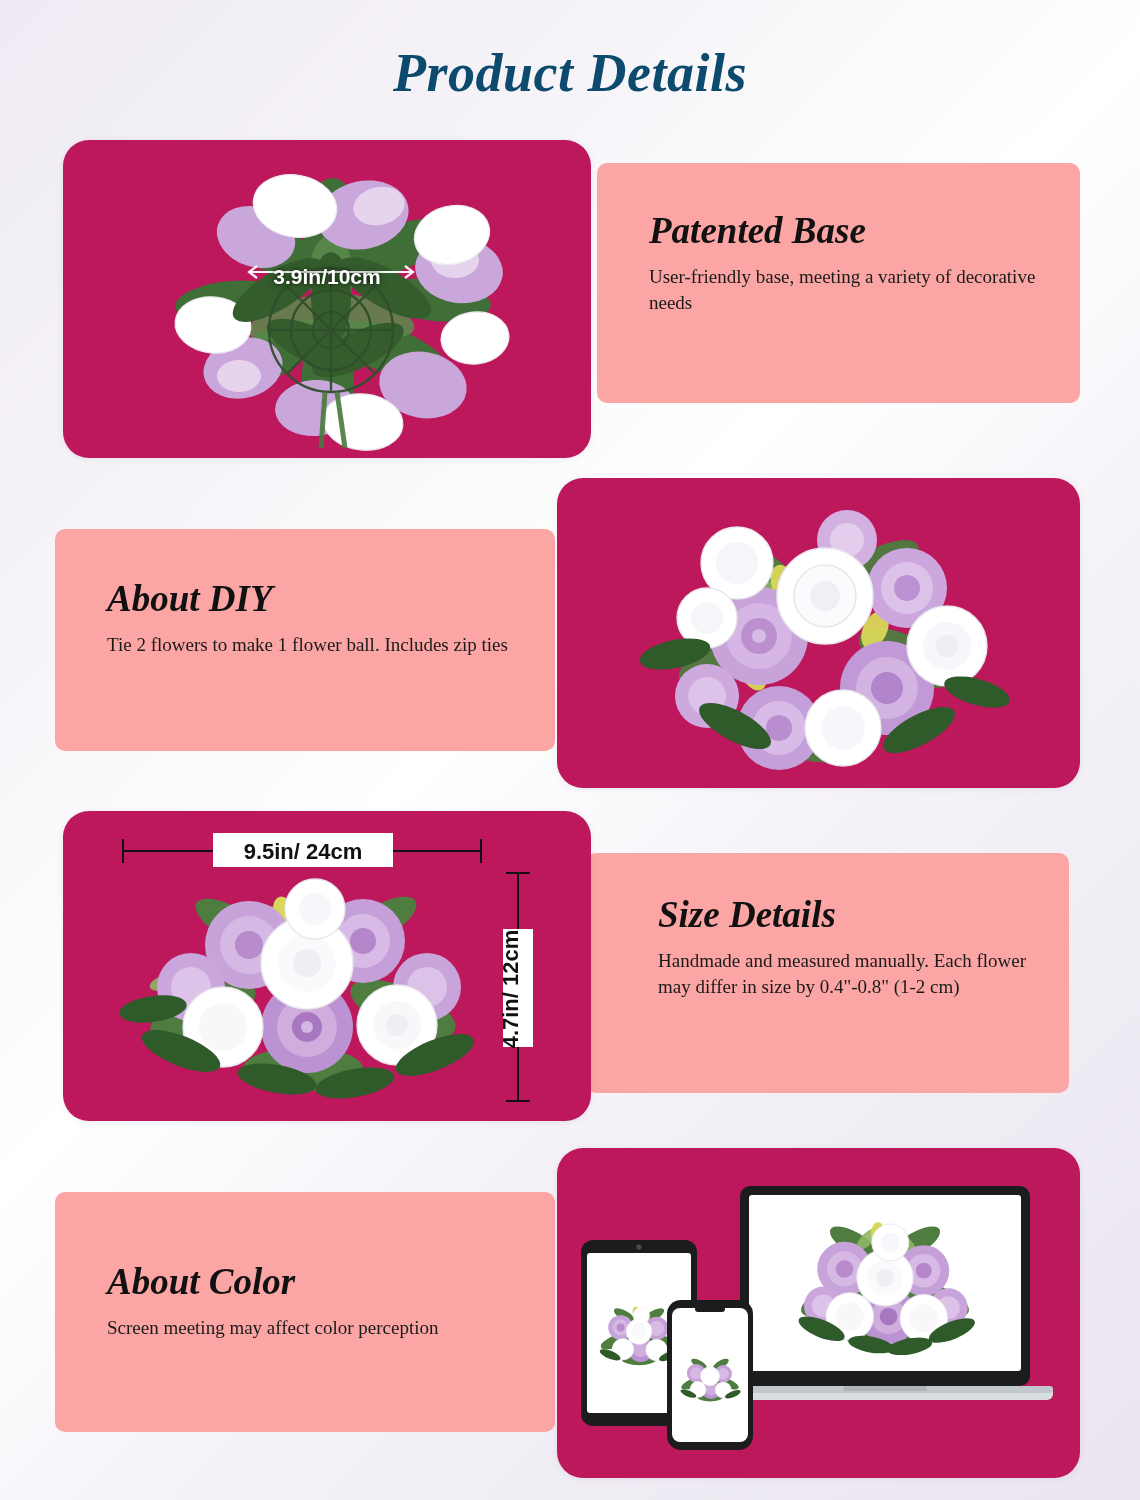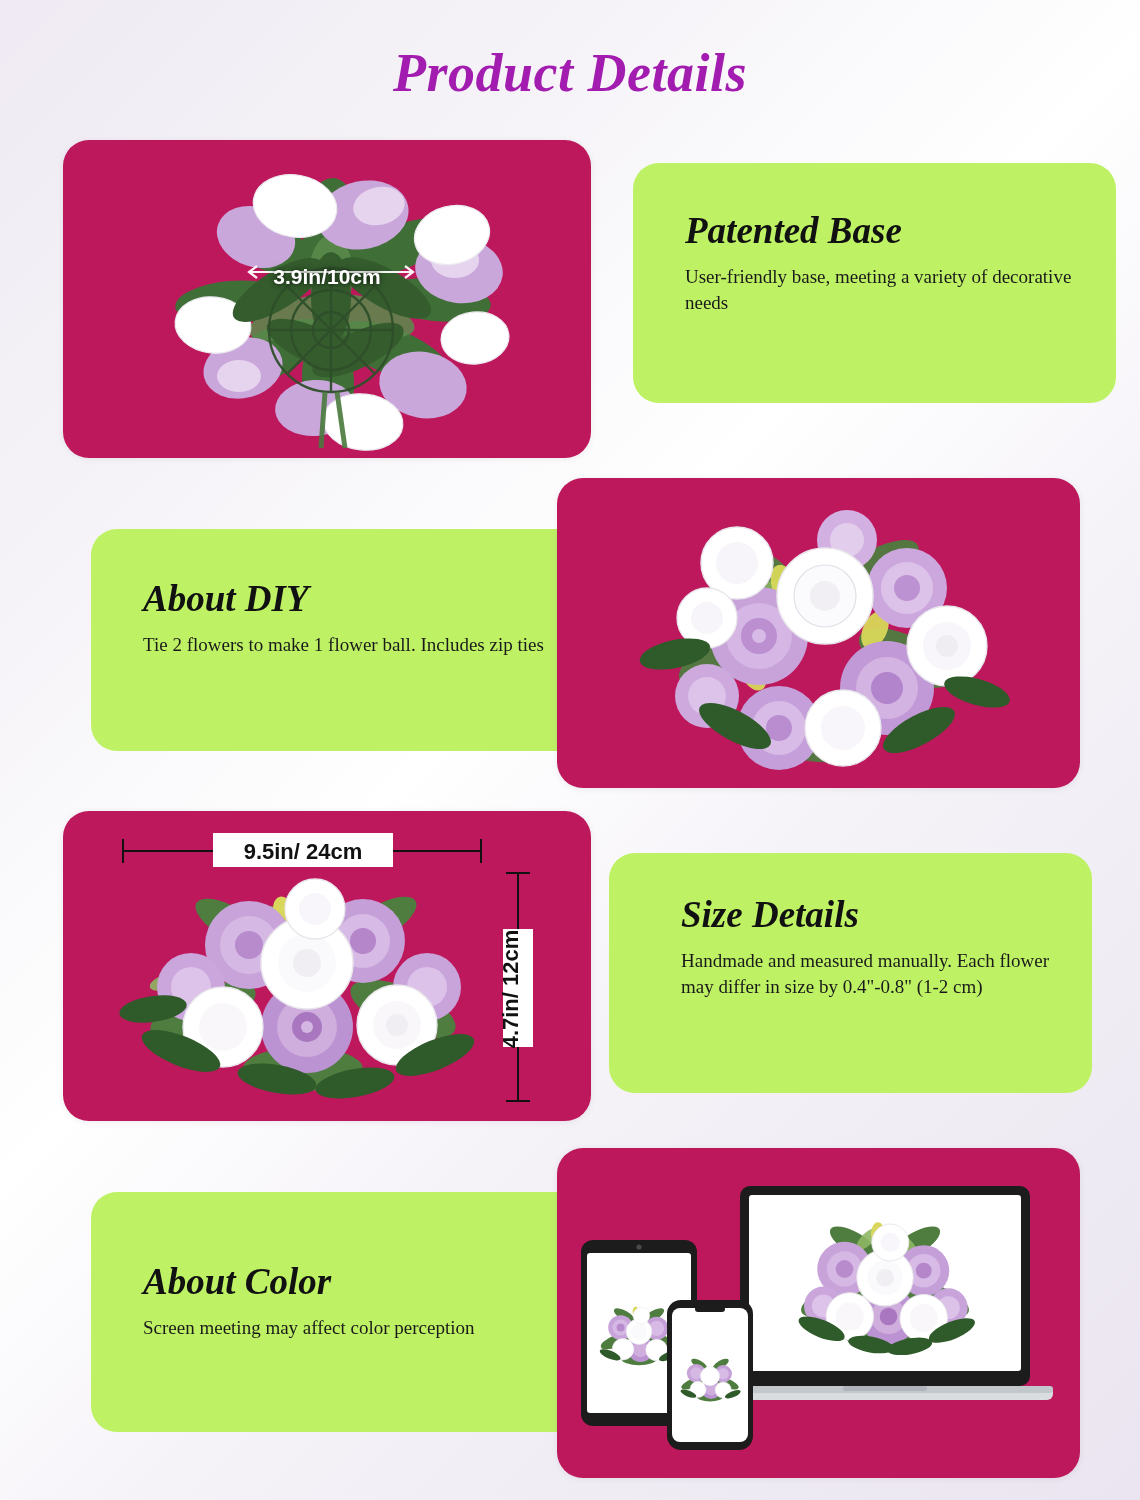--- a/index.html
+++ b/index.html
@@ -19,36 +19,35 @@
     width: 1140px;
     height: 1500px;
     box-sizing: border-box;
   }
   .title {
     text-align: center;
     font-family: "Liberation Serif", serif;
     font-weight: bold;
     font-style: italic;
     font-size: 54px;
-    color: #a21caf;
+    color: #0c4a6e;
     letter-spacing: 0.5px;
     padding-top: 42px;
     margin: 0;
   }
 
   
   .panel {
     position: absolute;
     box-sizing: border-box;
   }
   .text-card {
-    background: #bef264;
-    border-radius: 26px;
+    background: #fca5a5;
+    border-radius: 10px;
     box-sizing: border-box;
-    margin-left: 36px;
   }
   .text-card h2 {
     margin: 0 0 12px 0;
     font-family: "Liberation Serif", serif;
     font-weight: bold;
     font-style: italic;
     font-size: 37px;
     color: #111111;
   }
   .text-card p {
@@ -275,21 +274,21 @@
         <g fill="#2f5a2a">
           <ellipse cx="178" cy="248" rx="40" ry="15" transform="rotate(28 178 248)"></ellipse>
           <ellipse cx="362" cy="252" rx="40" ry="15" transform="rotate(-28 362 252)"></ellipse>
           <ellipse cx="118" cy="176" rx="36" ry="14" transform="rotate(-12 118 176)"></ellipse>
           <ellipse cx="420" cy="214" rx="34" ry="13" transform="rotate(16 420 214)"></ellipse>
         </g>
       </svg>
     </div>
   </div>
 
-  <div class="panel text-card" style="left:573px; top:853px; width:483px; height:240px; padding:40px 28px 0 72px;">
+  <div class="panel text-card" style="left:586px; top:853px; width:483px; height:240px; padding:40px 28px 0 72px;">
     <h2>Size Details</h2>
     <p>Handmade and measured manually. Each flower may differ in size by 0.4"-0.8" (1-2 cm)</p>
   </div>
 
   <div class="panel photo-card" style="left:63px; top:811px; width:528px; height:310px;">
     <div class="bouquet">
       <svg viewBox="0 0 528 310" preserveAspectRatio="xMidYMid meet" aria-hidden="true">
 
         <g stroke="#111" stroke-width="2" fill="none">
           <line x1="60" y1="40" x2="418" y2="40"></line>

